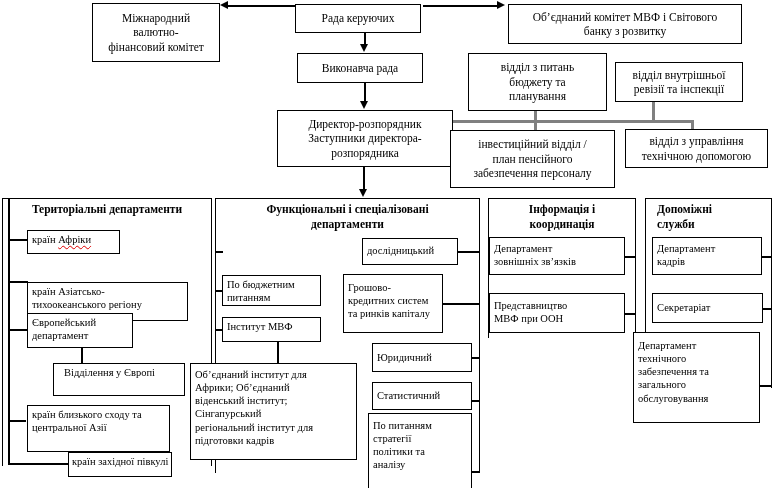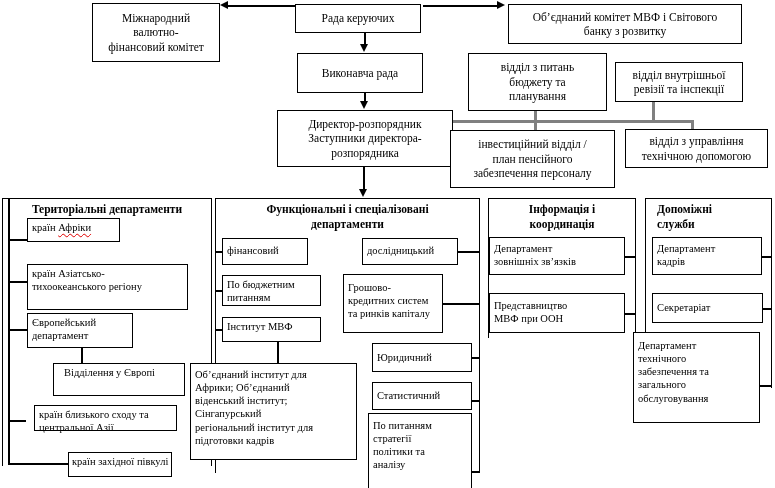--- a/index.html
+++ b/index.html
@@ -78,46 +78,45 @@
 департаменти</div>
   <div class="hdr" style="left:657px;top:202px;width:110px;text-align:left">Допоміжні
 служби</div>
 
   <div class="box big ctr" style="left:92px;top:3px;width:128px;height:59px">Міжнародний
 валютно-
 фінансовий комітет</div>
   <div class="box big ctr" style="left:295px;top:4px;width:126px;height:29px">Рада керуючих</div>
   <div class="box big ctr" style="left:508px;top:4px;width:234px;height:40px">Об’єднаний комітет МВФ і Світового
 банку з розвитку</div>
-  <div class="box big ctr" style="left:297px;top:53px;width:126px;height:40px">Виконавча рада</div>
+  <div class="box big ctr" style="left:297px;top:53px;width:126px;height:30px">Виконавча рада</div>
   <div class="box big ctr" style="left:277px;top:110px;width:176px;height:57px">Директор-розпорядник
 Заступники директора-
 розпорядника</div>
   <div class="box big ctr" style="left:468px;top:53px;width:139px;height:58px">відділ з питань
 бюджету та
 планування</div>
   <div class="box big ctr" style="left:615px;top:62px;width:128px;height:40px">відділ внутрішньої
 ревізії та інспекції</div>
   <div class="box big ctr" style="left:450px;top:130px;width:165px;height:58px">інвестиційний відділ /
 план пенсійного
 забезпечення персоналу</div>
   <div class="box big ctr" style="left:625px;top:129px;width:143px;height:39px">відділ з управління
 технічною допомогою</div>
 
-  <div class="box" style="left:27px;top:218px;width:93px;height:24px"><span>країн </span><span class="sq">Афріки</span></div>
-  <div class="box" style="left:27px;top:264px;width:161px;height:46px">країн Азіатсько-
+  <div class="box" style="left:27px;top:230px;width:93px;height:24px"><span>країн </span><span class="sq">Афріки</span></div>
+  <div class="box" style="left:27px;top:282px;width:161px;height:39px">країн Азіатсько-
 тихоокеанського регіону</div>
   <div class="box" style="left:27px;top:313px;width:106px;height:35px">Європейський
 департамент</div>
   <div class="box" style="left:53px;top:363px;width:132px;height:33px;padding-left:10px">Відділення у Європі</div>
-  <div class="box" style="left:34px;top:405px;width:143px;height:26px">країн близького сходу та
+  <div class="box" style="left:27px;top:405px;width:143px;height:47px">країн близького сходу та
 центральної Азії</div>
   <div class="box" style="left:68px;top:452px;width:104px;height:25px;padding-left:3px;white-space:nowrap">країн західної півкулі</div>
 
-  <div class="box" style="left:222px;top:238px;width:86px;height:27px;padding-top:5px">фінансовий</div>
   <div class="box" style="left:362px;top:238px;width:96px;height:27px;padding-top:5px">дослідницький</div>
   <div class="box" style="left:222px;top:275px;width:99px;height:31px">По бюджетним
 питанням</div>
   <div class="box" style="left:343px;top:274px;width:100px;height:59px;padding-top:6px">Грошово-
 кредитних систем
 та ринків капіталу</div>
   <div class="box" style="left:222px;top:317px;width:99px;height:25px">Інститут МВФ</div>
   <div class="box" style="left:190px;top:363px;width:167px;height:97px;padding-top:4px">Об’єднаний інститут для
 Африки; Об’єднаний
 віденський інститут;

